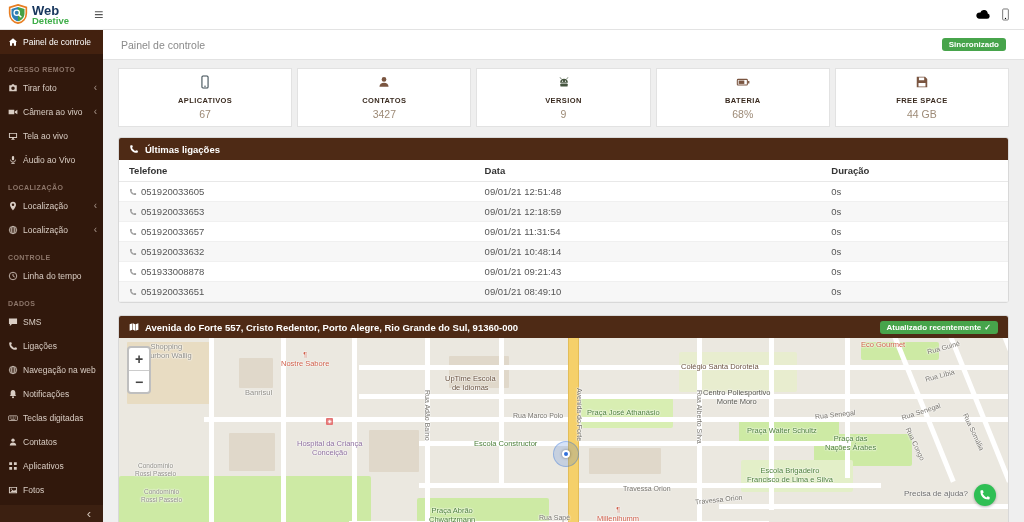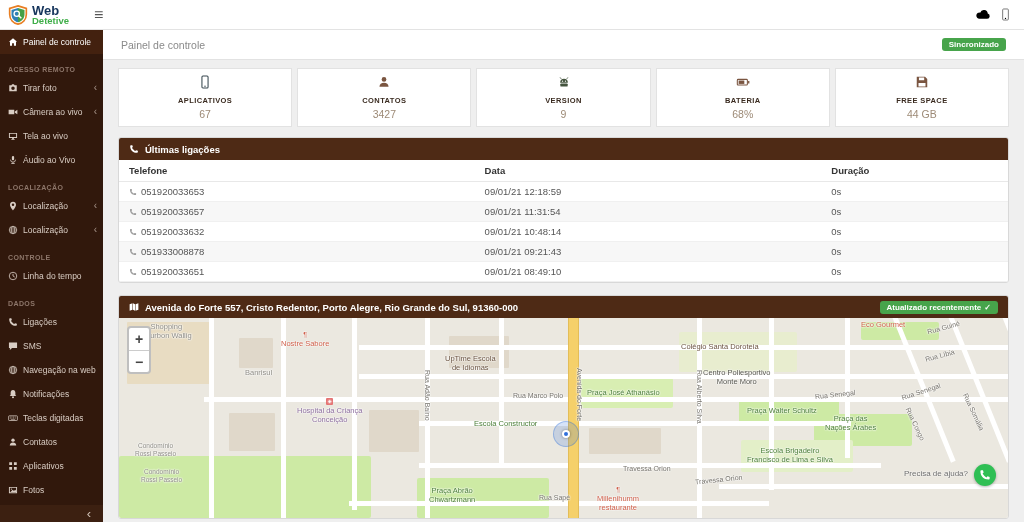--- a/index.html
+++ b/index.html
@@ -1,21 +1,21 @@
 <!DOCTYPE html>
 <html><head>
 <meta charset="utf-8">
 <style>
   *{margin:0;padding:0;box-sizing:border-box}
   html,body{width:1024px;height:522px;overflow:hidden;font-family:"Liberation Sans",sans-serif;background:#efefef}
   #app{position:relative;width:1024px;height:522px;overflow:hidden}
 
   
   .topbar{position:absolute;top:0;left:0;width:1024px;height:30px;background:#fff;border-bottom:1px solid #e3e3e3;display:flex;align-items:center;z-index:40}
-  .brand{display:flex;align-items:center;gap:4px;padding-left:8px;width:88px;cursor:pointer}
+  .brand{display:flex;align-items:flex-start;gap:4px;padding-left:8px;width:88px;cursor:pointer}
   .brand-text{line-height:1}
   .brand-web{font-size:13px;font-weight:bold;color:#16355c}
   .brand-det{font-size:9.5px;font-weight:bold;color:#3fae49;margin-top:-1px}
   .menu-btn{margin-left:6px;font-size:16px;color:#555;cursor:pointer;line-height:1}
   .topbar-right{margin-left:auto;display:flex;align-items:center;gap:9px;padding-right:12px}
   .topbar-right svg{display:block}
 
   
   .sidebar{position:absolute;top:30px;left:0;width:103px;height:492px;background:#31180c;z-index:30}
   .side-item{display:flex;align-items:center;height:24px;padding:0 6px 0 8px;color:#d9cdc4;font-size:8.5px;cursor:pointer}
@@ -66,21 +66,21 @@
   .road.h{height:5px}.road.v{width:5px}
   .road.yellow{background:#f5d06a;box-shadow:0 0 0 1px #e3bd58}
   .mlabel{position:absolute;white-space:pre-line;text-align:center;line-height:1.2;font-size:7.5px;text-shadow:0 0 2px #fff,0 0 2px #fff,0 0 2px #fff;z-index:5}
   .l-street{color:#76736c;font-size:7px}
   .l-street-v{color:#76736c;font-size:7px;transform-origin:0 0;transform:rotate(90deg);white-space:nowrap}
   .l-green{color:#4a7e37}
   .l-poi{color:#6a5340}
   .l-dark{color:#56564e}
   .l-gray{color:#8f8d86}
   .l-gray.tiny{font-size:6.5px}
-  .l-hosp{color:#8d6e9e;display:flex;flex-direction:column;align-items:center;gap:1px}
+  .l-hosp{color:#8d6e9e;display:flex;flex-direction:column;align-items:center;gap:14px}
   .l-resto{color:#cf5f4a;display:flex;flex-direction:column;align-items:center;gap:1px}
   .hosp-ico{width:7px;height:7px;background:#e57373;border-radius:1px;color:#fff;font-size:6px;line-height:7px;text-align:center;font-weight:bold}
   .resto-ico{color:#cf5f4a;font-size:7px;line-height:1}
   .zoomctl{position:absolute;left:8px;top:8px;width:24px;background:#fff;border:2px solid rgba(0,0,0,.25);border-radius:4px;z-index:10;overflow:hidden}
   .zoom-btn{height:22px;display:flex;align-items:center;justify-content:center;font-size:14px;font-weight:bold;color:#444;cursor:pointer}
   .zoom-btn+.zoom-btn{border-top:1px solid #ccc}
   .marker-outer{position:absolute;left:434px;top:103px;width:26px;height:26px;border-radius:50%;background:rgba(48,113,219,.2);border:1px solid rgba(48,113,219,.35);z-index:8}
   .marker-dot{position:absolute;left:8px;top:8px;width:8px;height:8px;border-radius:50%;background:#2f6fdb;border:2px solid #fff;box-shadow:0 0 3px rgba(0,0,0,.4)}
   .wa-btn{position:absolute;right:12px;top:146px;width:22px;height:22px;border-radius:50%;background:#2fbf54;display:flex;align-items:center;justify-content:center;cursor:pointer;z-index:10;box-shadow:0 1px 3px rgba(0,0,0,.3)}
   .wa-btn svg{width:12px;height:12px;color:#fff}
@@ -253,29 +253,29 @@
     <div class="side-section">CONTROLE</div>
     <div class="side-item">
       <svg viewBox="0 0 16 16" fill="currentColor">
           <use href="#i-clock"></use>
         </svg>
       <span class="lbl">Linha do tempo</span>
     </div>
     <div class="side-section">DADOS</div>
     <div class="side-item">
       <svg viewBox="0 0 16 16" fill="currentColor">
+          <use href="#i-sms"></use>
+        </svg>
+      <span class="lbl">SMS</span>
+    </div>
+    <div class="side-item">
+      <svg viewBox="0 0 16 16" fill="currentColor">
           <use href="#i-phone"></use>
         </svg>
       <span class="lbl">Ligações</span>
-    </div>
-    <div class="side-item">
-      <svg viewBox="0 0 16 16" fill="currentColor">
-          <use href="#i-sms"></use>
-        </svg>
-      <span class="lbl">SMS</span>
     </div>
     <div class="side-item">
       <svg viewBox="0 0 16 16" fill="currentColor">
           <use href="#i-globe"></use>
         </svg>
       <span class="lbl">Navegação na web</span>
     </div>
     <div class="side-item">
       <svg viewBox="0 0 16 16" fill="currentColor">
           <use href="#i-bell"></use>
@@ -368,20 +368,27 @@
         </div>
         <table class="calls">
           <thead>
             <tr>
               <th class="col-phone">Telefone</th>
               <th class="col-date">Data</th>
               <th class="col-dur">Duração</th>
             </tr>
           </thead>
           <tbody>
+            <tr>
+              <td><svg class="ph-ico" width="8" height="8" viewBox="0 0 16 16" fill="currentColor">
+                    <use href="#i-phone"></use>
+                  </svg><span>051920033605</span></td>
+              <td>09/01/21 12:51:48</td>
+              <td>0s</td>
+            </tr>
             <tr>
               <td><svg class="ph-ico" width="8" height="8" viewBox="0 0 16 16" fill="currentColor">
                     <use href="#i-phone"></use>
                   </svg><span>051920033653</span></td>
               <td>09/01/21 12:18:59</td>
               <td>0s</td>
             </tr>
             <tr>
               <td><svg class="ph-ico" width="8" height="8" viewBox="0 0 16 16" fill="currentColor">
                     <use href="#i-phone"></use>

